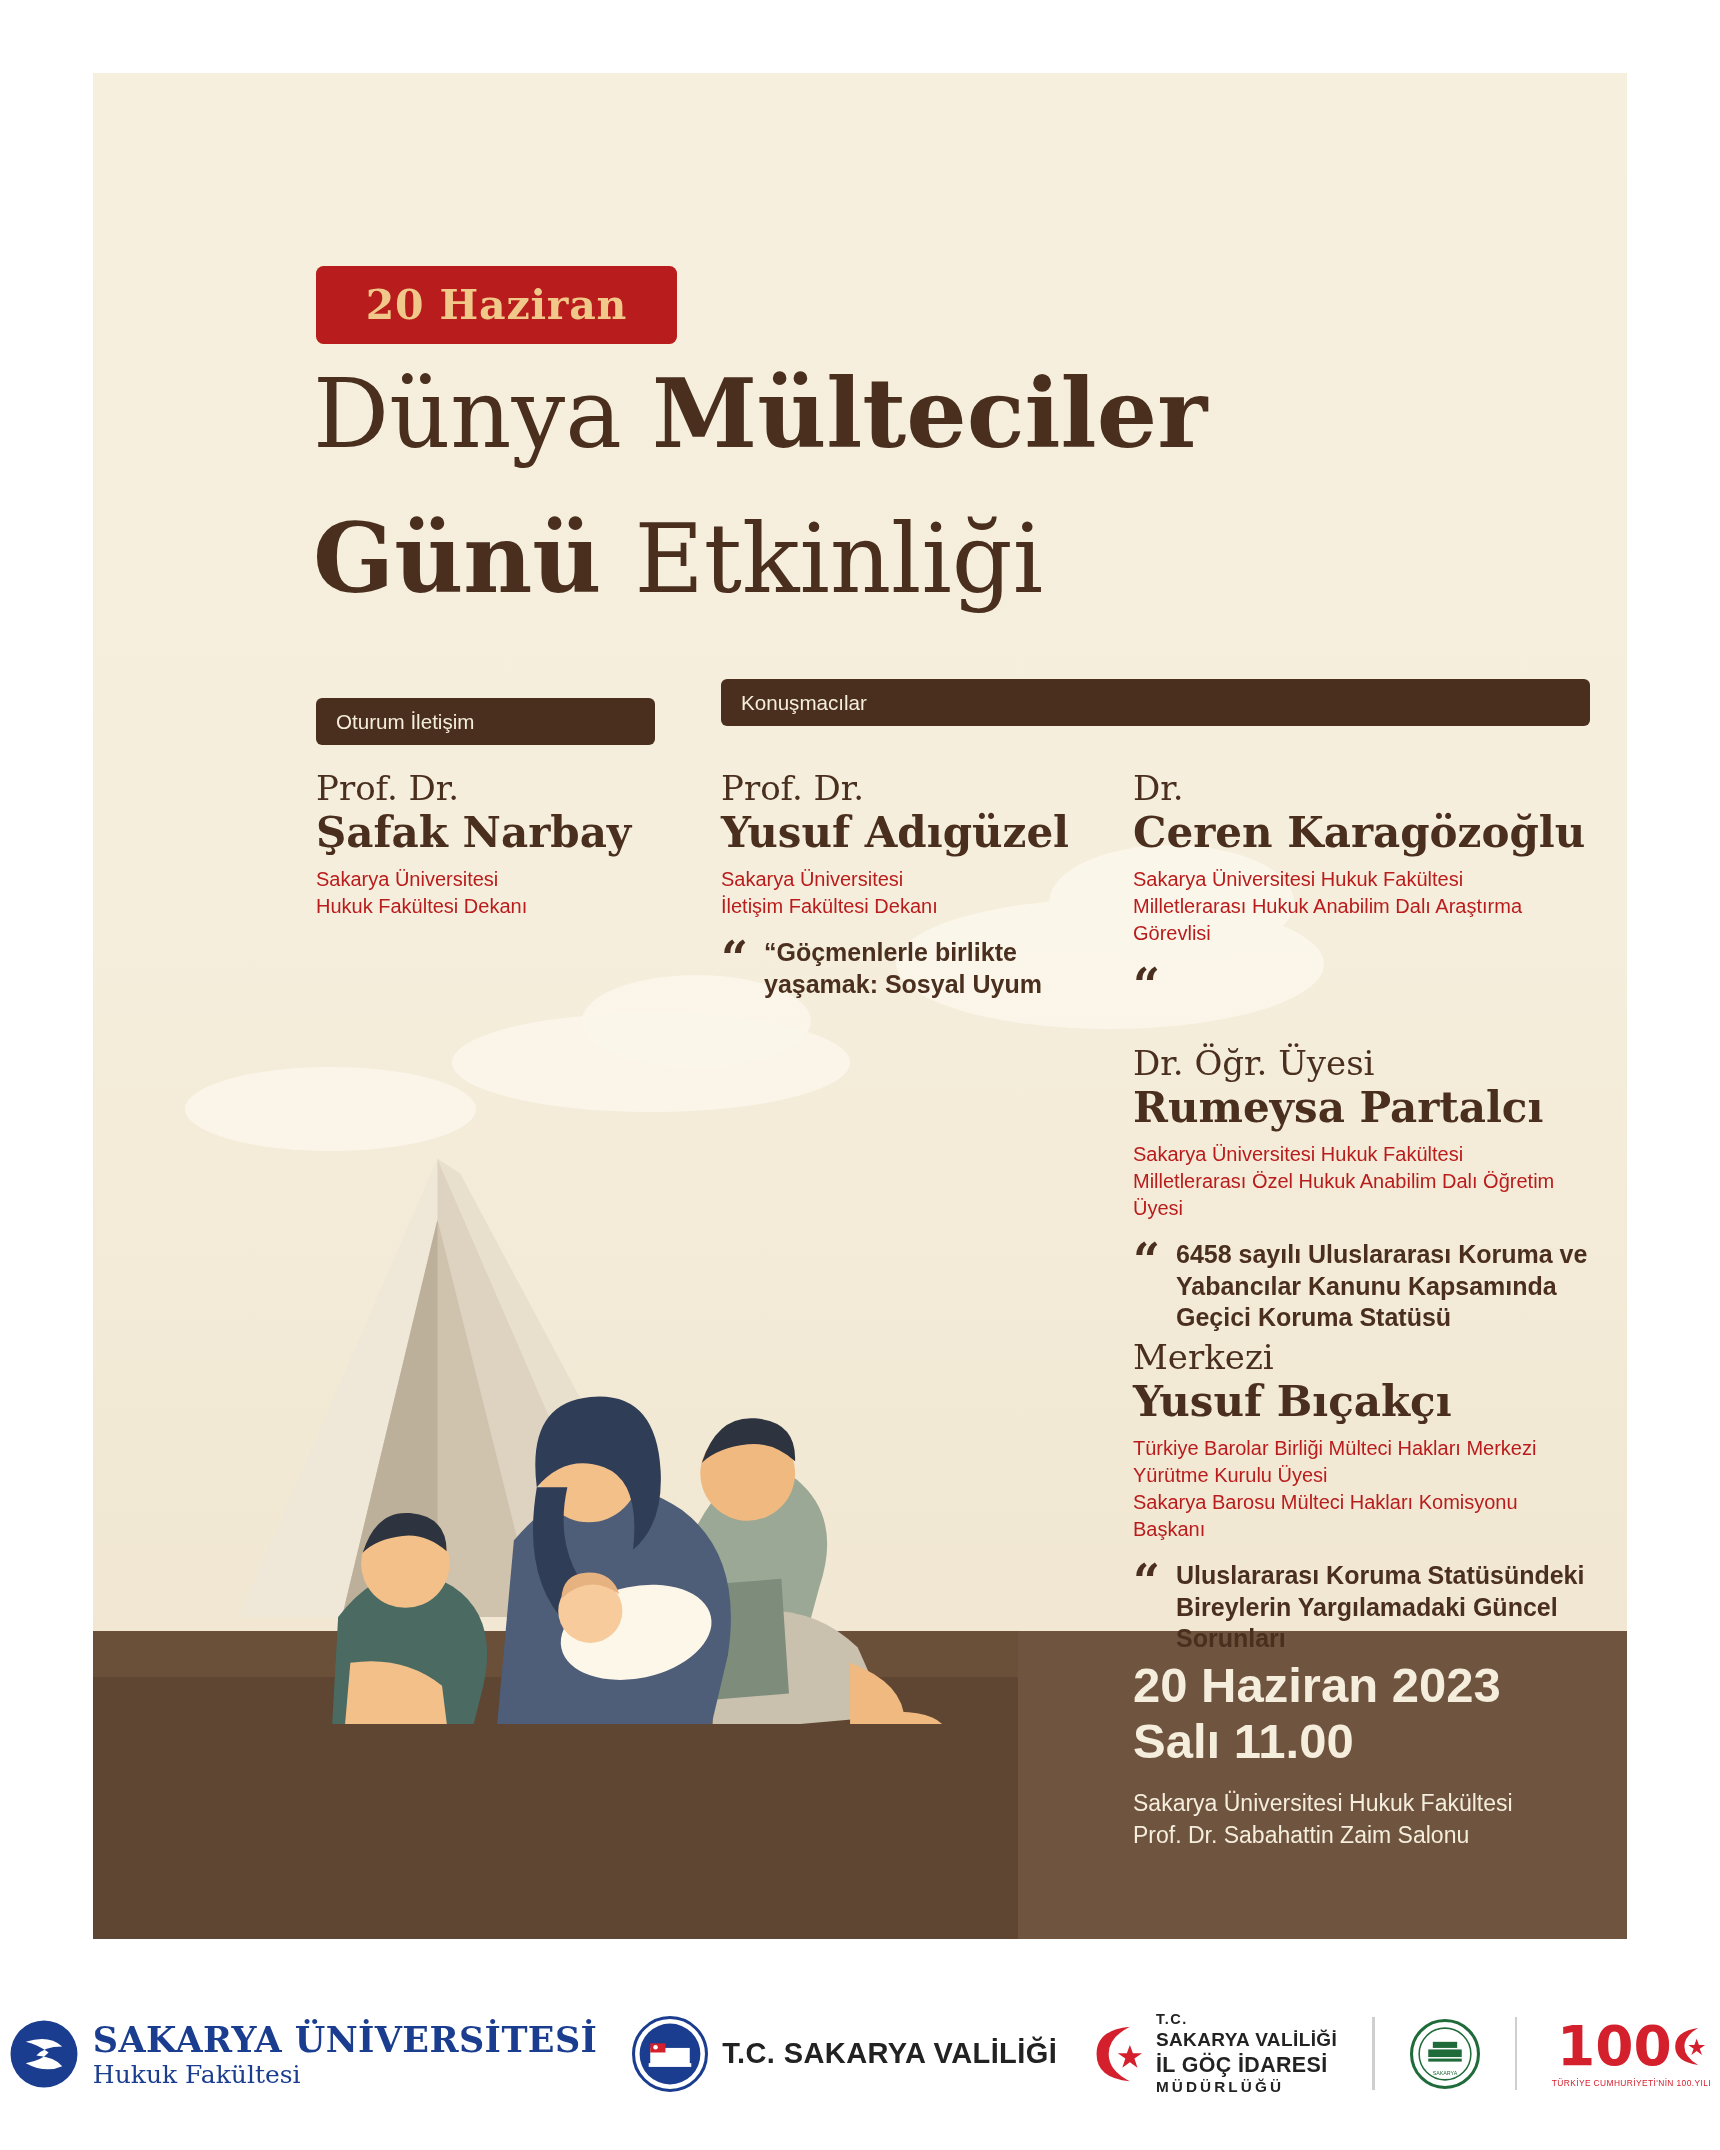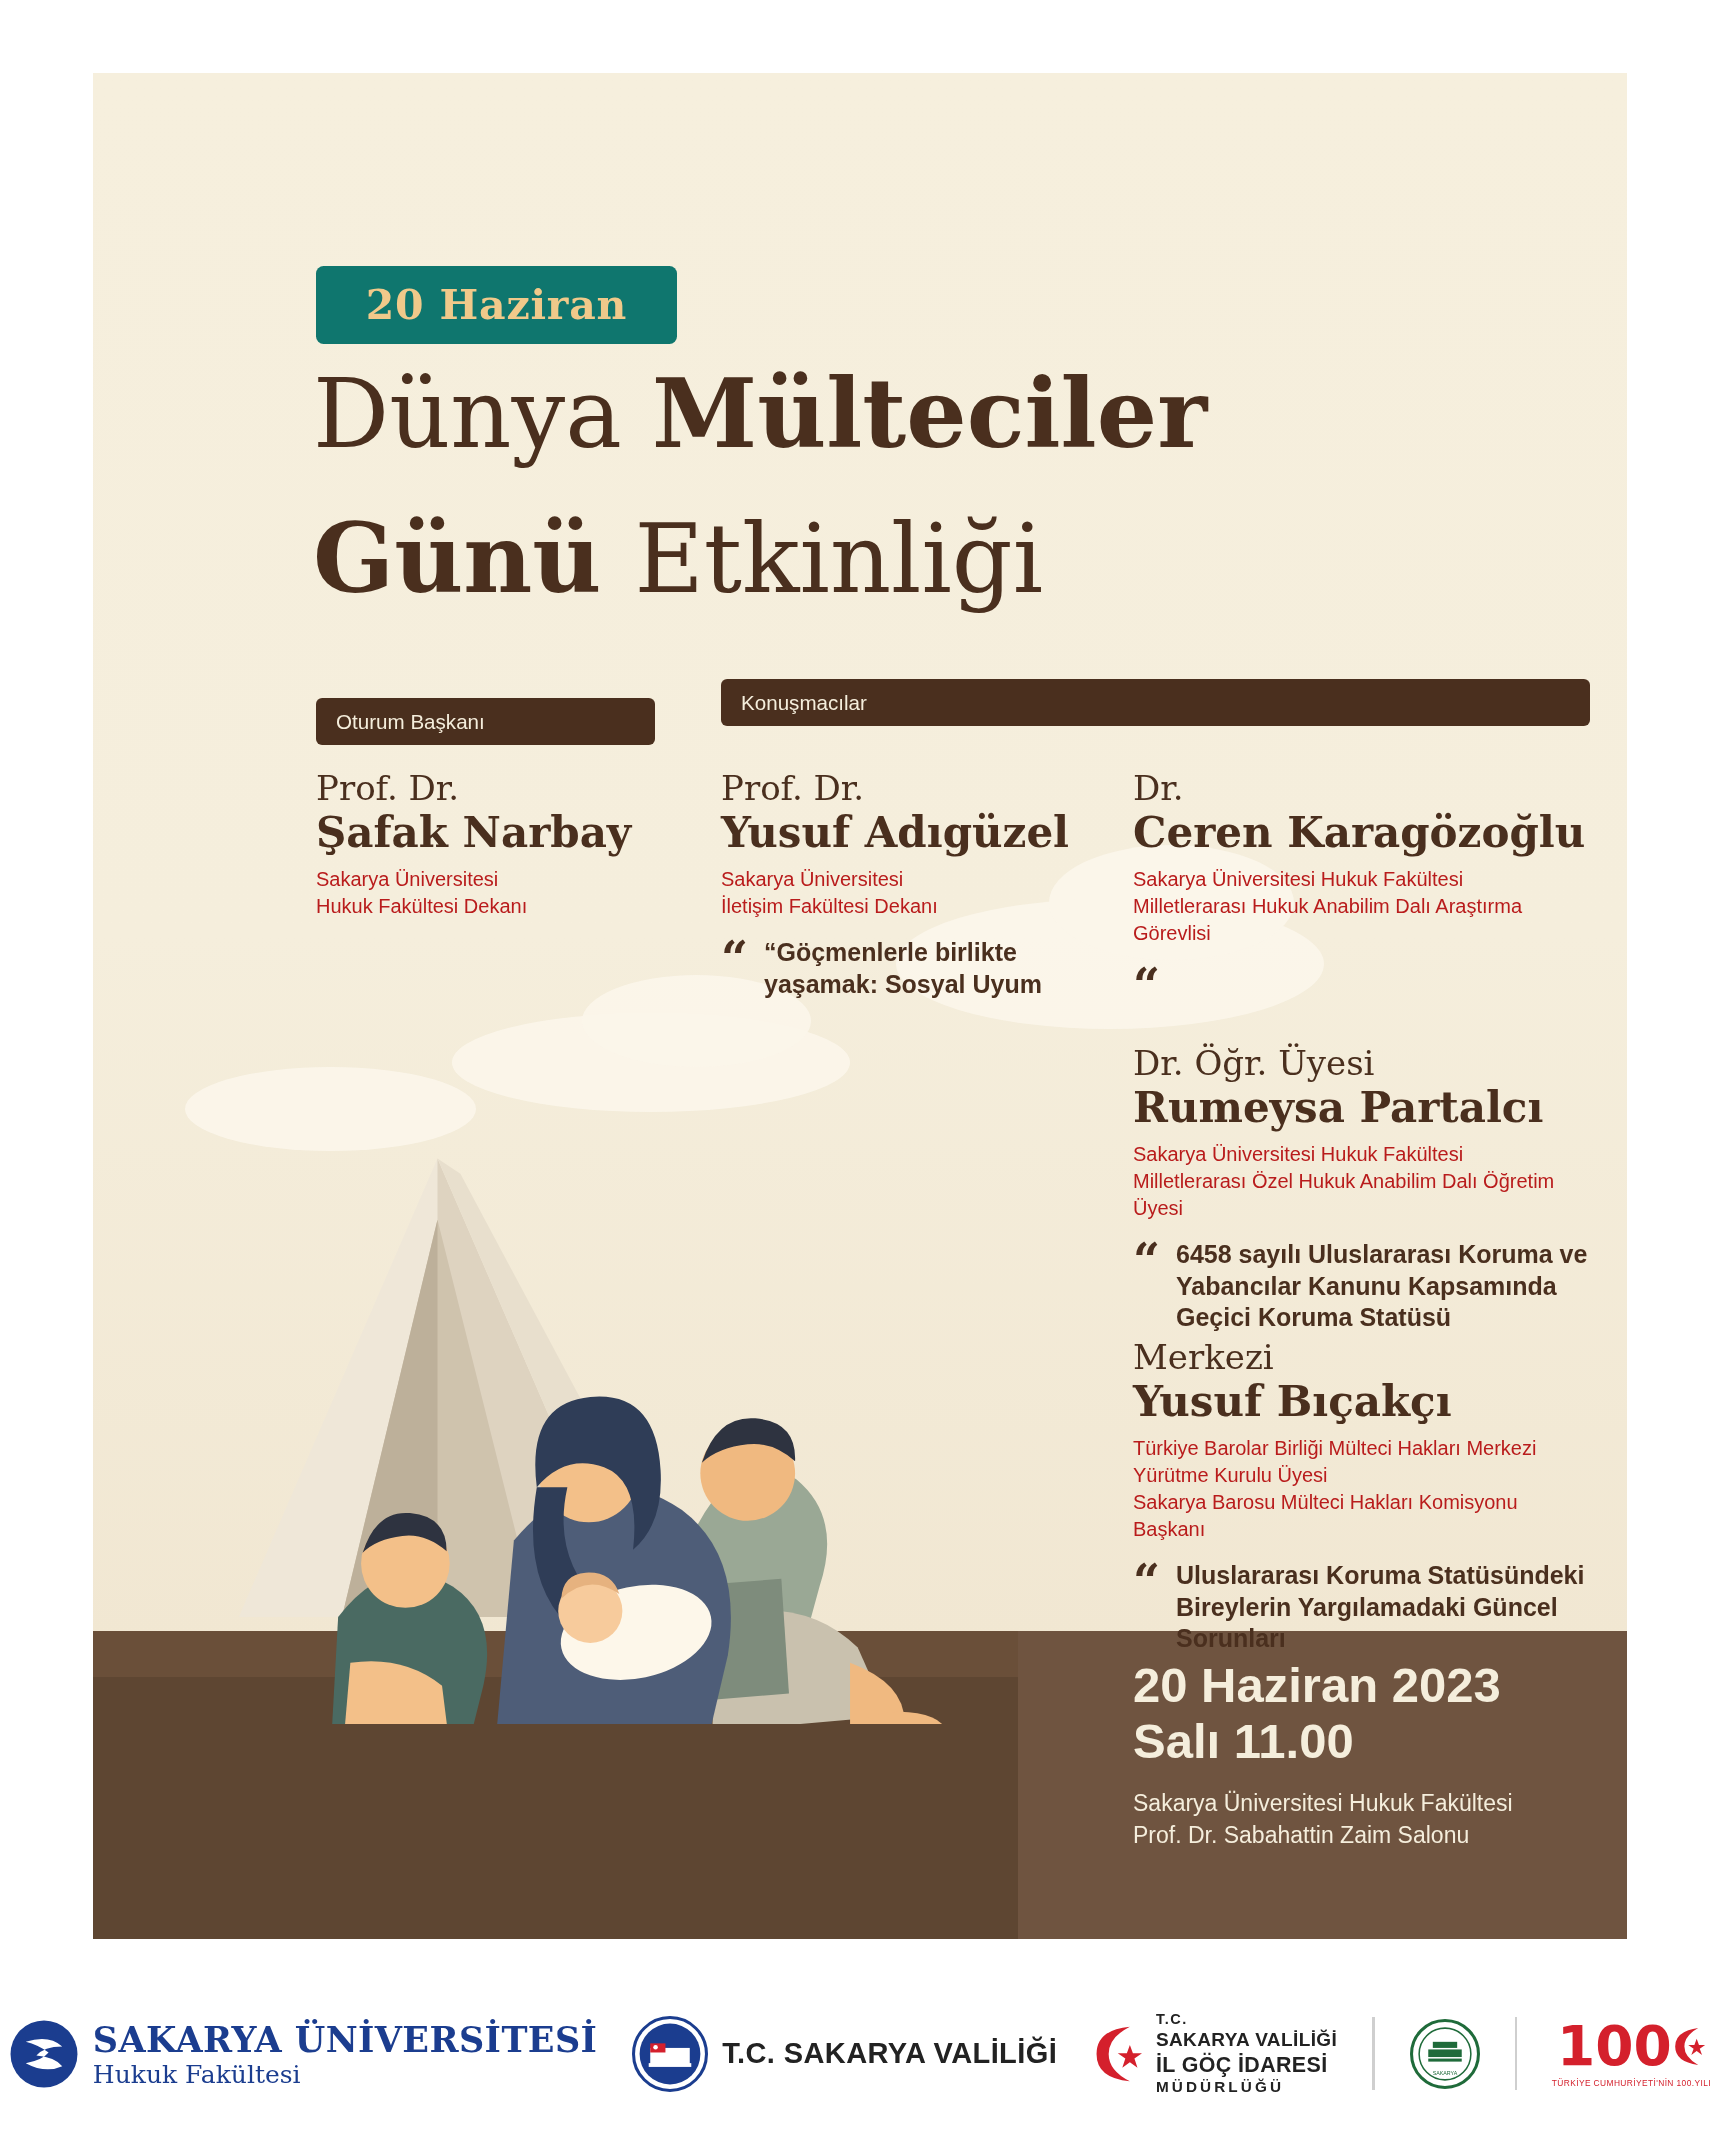--- a/index.html
+++ b/index.html
@@ -77,21 +77,21 @@
     background: #6a4f39;
   }
 
   
   .date-badge {
     position: absolute;
     left: 223px;
     top: 193px;
     width: 361px;
     height: 78px;
-    background: #0f766e;
+    background: #b91c1c;
     border-radius: 7.6px;
     display: flex;
     align-items: center;
     justify-content: center;
   }
   .date-badge span {
     color: #f0c98a;
     font-family: "DejaVu Serif", serif;
     font-weight: bold;
     font-size: 41px;
@@ -322,21 +322,21 @@
     </div>
 
     <div class="title-1">
       <span class="light">Dünya </span><span class="bold">Mülteciler</span>
     </div>
     <div class="title-2">
       <span class="bold">Günü </span><span class="light">Etkinliği</span>
     </div>
 
     <div class="tab tab-chair">
-      <span>Oturum Başkanı</span>
+      <span>Oturum İletişim</span>
     </div>
     <div class="tab tab-speakers">
       <span>Konuşmacılar</span>
     </div>
 
     <div class="person chair">
       <div class="p-title">Prof. Dr.</div>
       <div class="p-name">Şafak Narbay</div>
       <div class="p-aff" style="white-space:pre-line;">Sakarya Üniversitesi
 Hukuk Fakültesi Dekanı</div>

